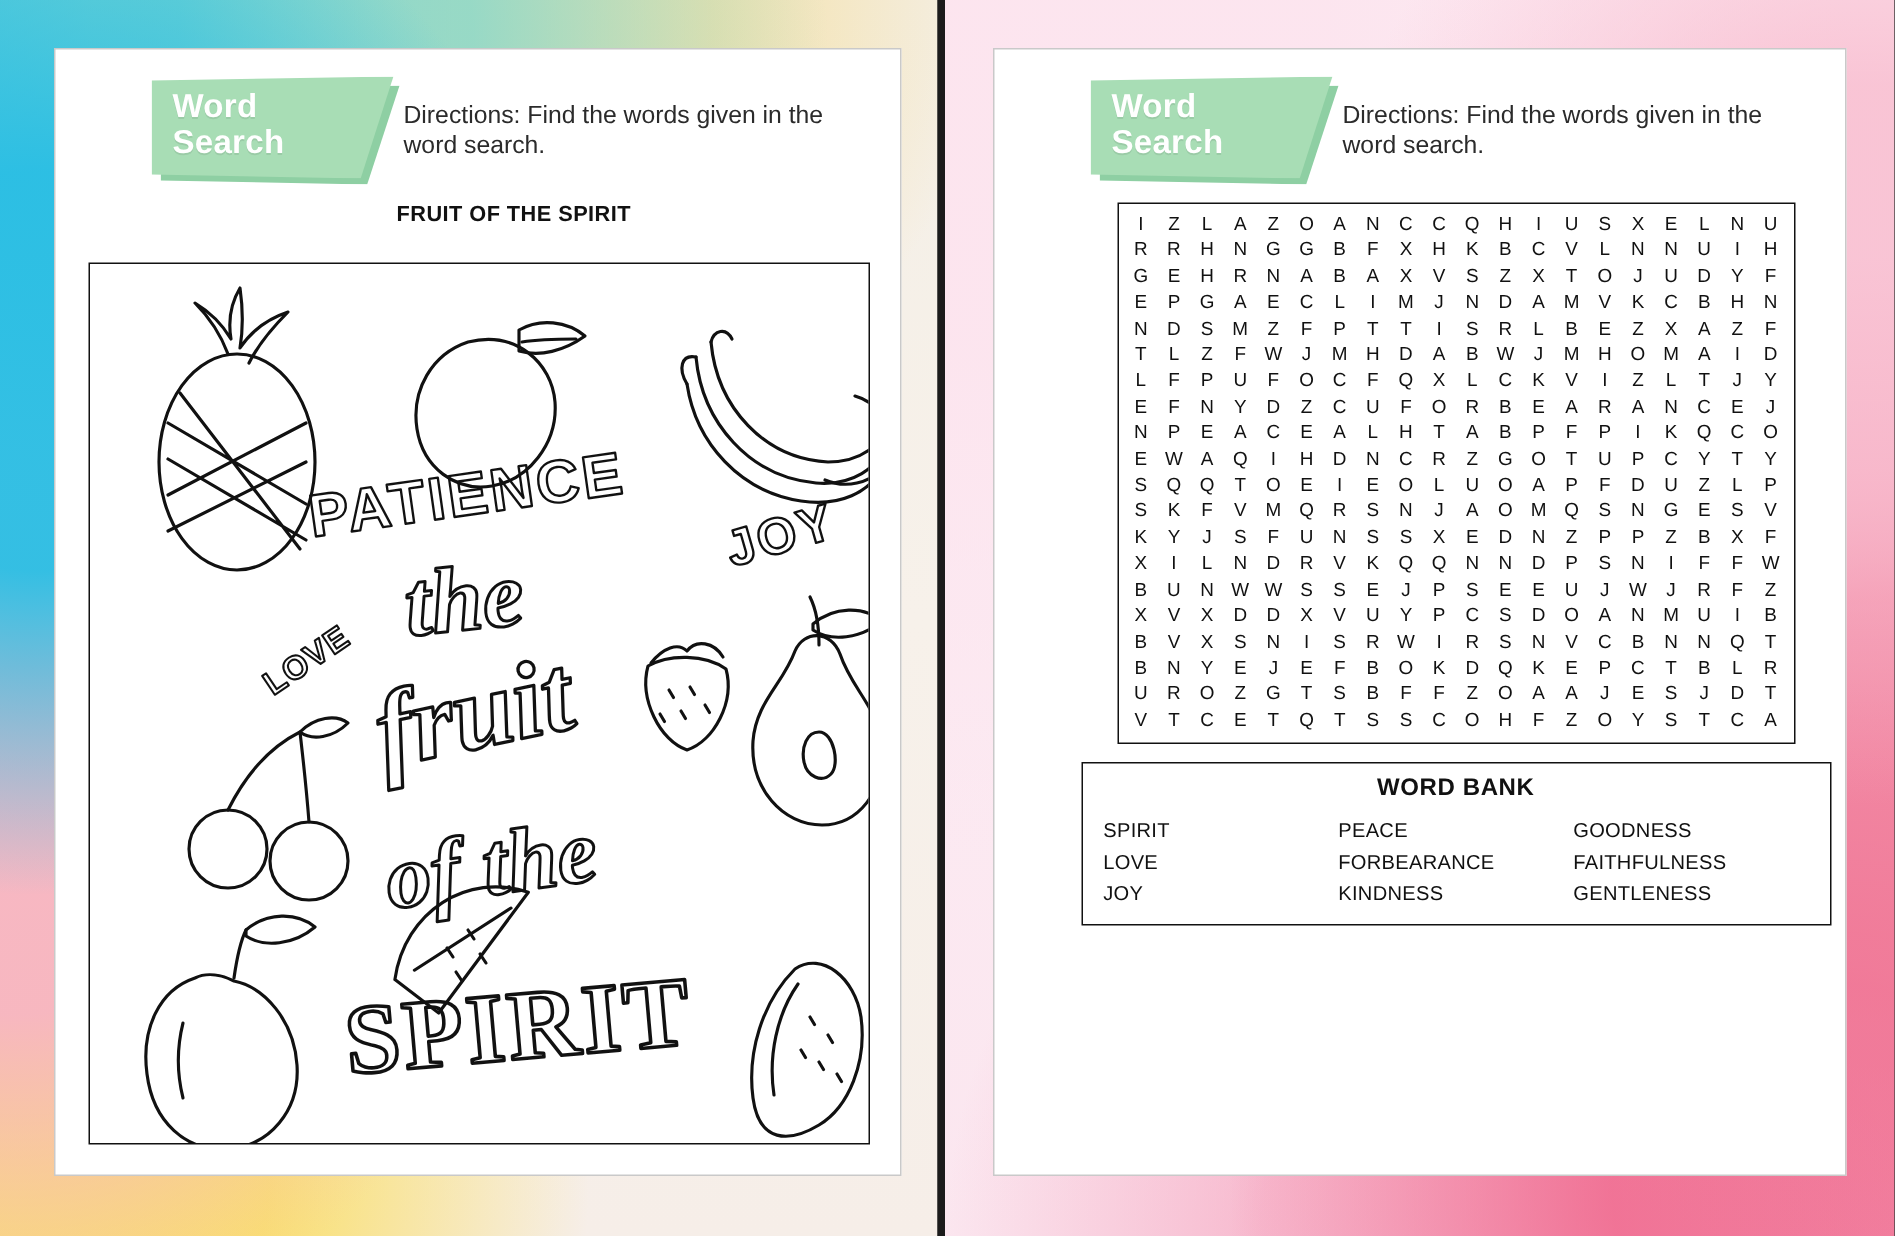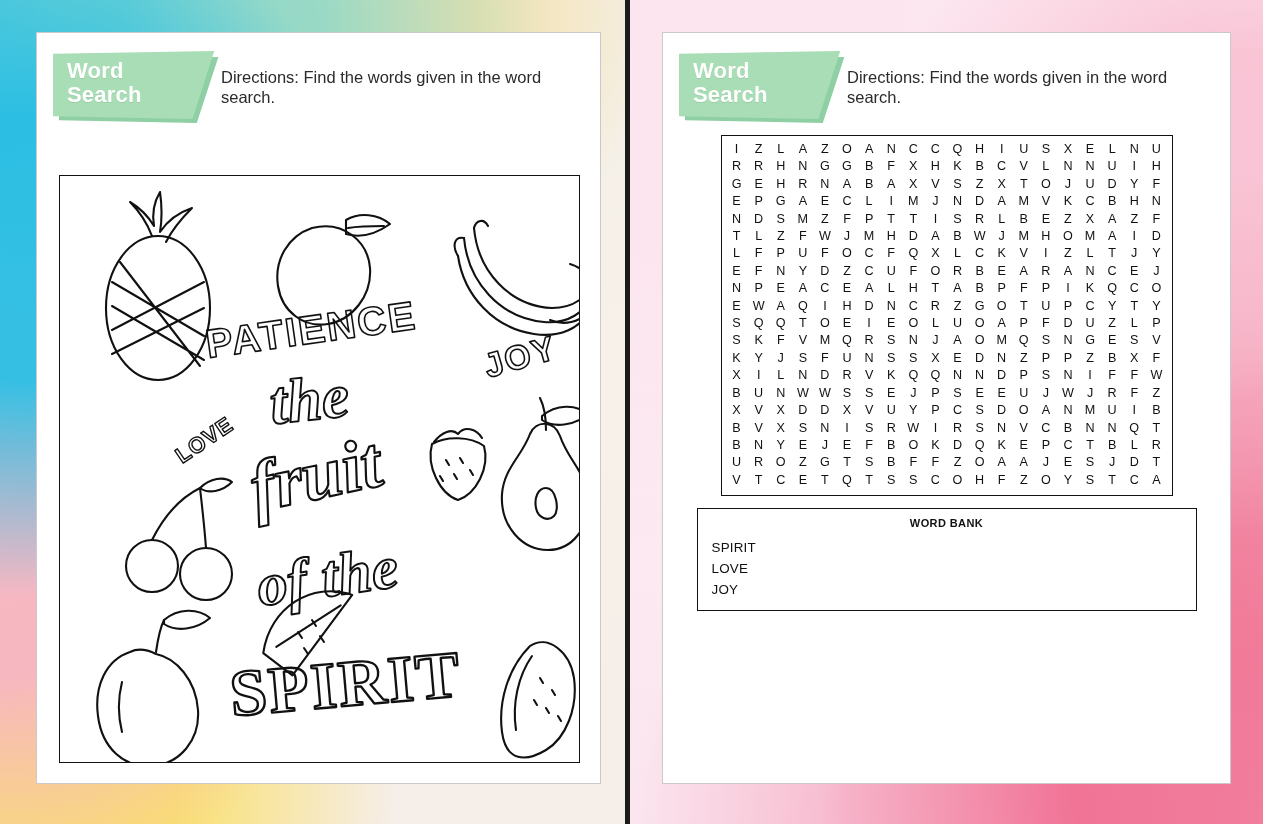--- a/index.html
+++ b/index.html
@@ -48,20 +48,21 @@
       radial-gradient(circle at 92% 96%, rgba(238,90,130,0.75) 0 14%, rgba(238,90,130,0) 40%),
       radial-gradient(circle at 50% 99%, rgba(244,150,180,0.55) 0 12%, rgba(244,150,180,0) 36%),
       radial-gradient(circle at 10% 5%, rgba(252,228,238,0.9) 0 20%, rgba(252,228,238,0) 55%),
       linear-gradient(180deg,#fdeef5 0%,#fceaf2 55%,#fbe6ef 100%);
   }
 
   .sheet {
     position: absolute;
     background: #ffffff;
     border: 1px solid #c9c9c9;
+    padding-left: 48px;
   }
   .sheet-left  { left: 36px; top: 32px; width: 565px; height: 752px; }
   .sheet-right { left: 32px; top: 32px; width: 569px; height: 752px; }
 
   
   .head {
     display: flex;
     align-items: flex-start;
     padding: 12px 18px 0 16px;
   }
@@ -157,21 +158,21 @@
   .wordbank {
     margin: 12px auto 0 auto;
     width: 500px;
     border: 1.5px solid #111;
     padding: 8px 0 10px 0;
     background: #fff;
   }
   .wordbank h3 {
     margin: 0 0 8px 0;
     text-align: center;
-    font-size: 11px;
+    font-size: 16px;
     font-weight: bold;
     letter-spacing: .4px;
     color: #111;
   }
   .wb-cols {
     display: flex;
     padding: 0 14px;
   }
   .wb-col { flex: 1 1 0; }
   .wb-col div {
@@ -196,20 +197,21 @@
           <div class="shape2"></div>
           <div class="shape"></div>
           <div class="txt">
             <div>Word</div>
             <div>Search</div>
           </div>
         </div>
         <div class="directions">Directions: Find the words given in the word search.</div>
       </div>
 
+      <div class="title-fruit">FRUIT OF THE SPIRIT</div>
 
       <div class="art-box">
         <svg width="521" height="588" viewBox="0 0 521 588" fill="none" stroke="#111" stroke-width="2.1" stroke-linecap="round" stroke-linejoin="round">
 
           <g>
             <path d="M92 60 C86 44 78 34 70 26 C80 32 88 40 94 50 C92 38 94 26 100 16 C102 30 102 44 100 56 C108 44 120 36 132 32 C122 42 112 54 106 66"></path>
             <ellipse cx="98" cy="132" rx="52" ry="72"></ellipse>
             <path d="M52 106 L144 160 M52 130 L144 184 M52 154 L144 106 M52 178 L144 132 M60 86 L140 190"></path>
           </g>
 
@@ -764,19 +766,29 @@
       </div>
 
       <div class="wordbank">
         <h3>WORD BANK</h3>
         <div class="wb-cols" id="wb-cols">
             <div class="wb-col">
               <div>SPIRIT</div>
               <div>LOVE</div>
               <div>JOY</div>
             </div>
+            <div class="wb-col">
+              <div>PEACE</div>
+              <div>FORBEARANCE</div>
+              <div>KINDNESS</div>
+            </div>
+            <div class="wb-col">
+              <div>GOODNESS</div>
+              <div>FAITHFULNESS</div>
+              <div>GENTLENESS</div>
+            </div>
           </div>
       </div>
 
     </div>
   </div>
 
 </div>
 
 </body></html>

